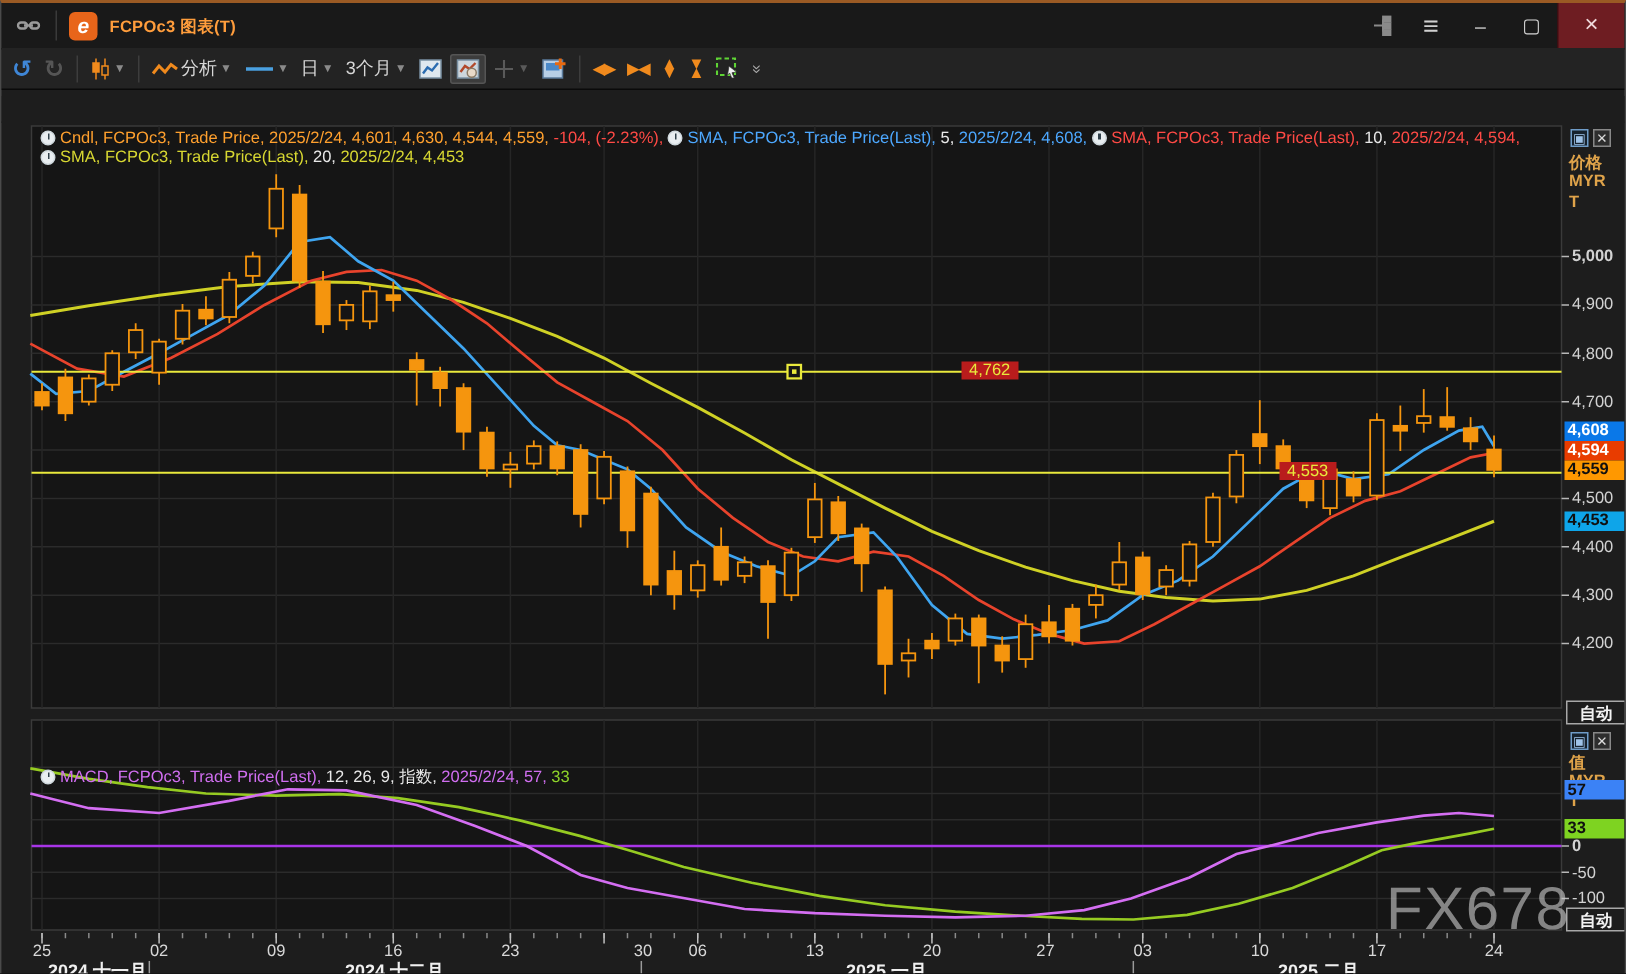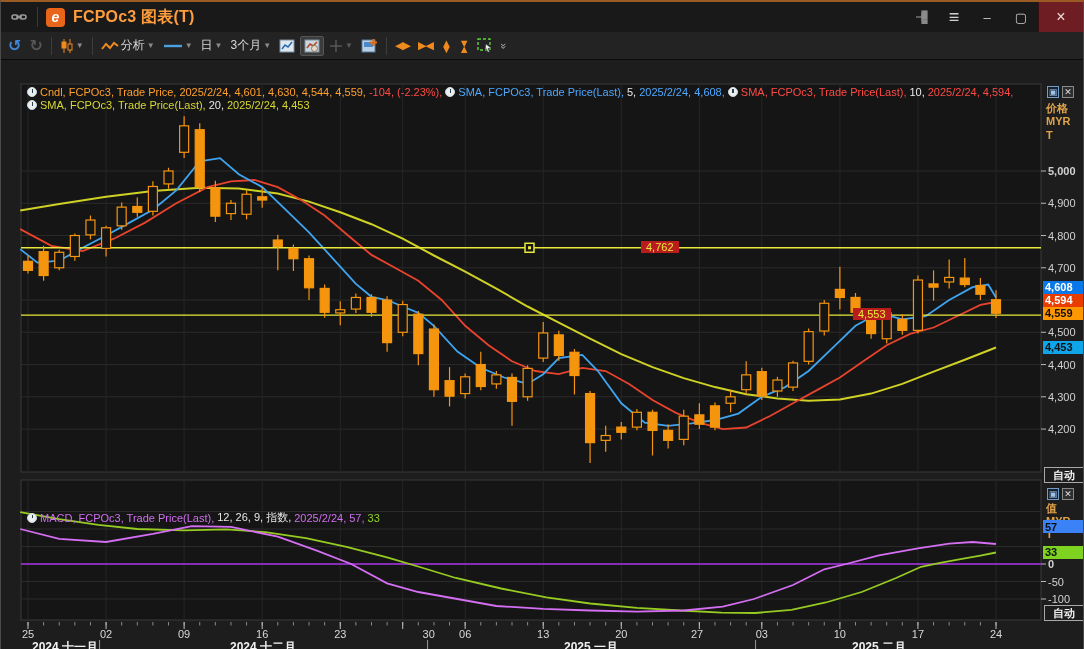--- a/index.html
+++ b/index.html
@@ -5,21 +5,21 @@
   html,body{margin:0;padding:0;background:#101010;}
   #app{position:relative;width:1084px;height:649px;background:#1d1d1d;overflow:hidden;
        font-family:"Liberation Sans","DejaVu Sans",sans-serif;border-top:2px solid #9a5a24;
        border-left:1px solid #4a4a4a;border-right:1px solid #4a4a4a;box-sizing:border-box;}
   
   #titlebar{position:absolute;left:0;top:0;width:100%;height:30px;background:#191919;border-bottom:1px solid #000;display:flex;align-items:center;}
   .tb-left{display:flex;align-items:center;gap:8px;padding-left:8px;}
   .link-ico{width:20px;height:18px;display:flex;align-items:center;justify-content:center;}
   .app-logo{width:19px;height:19px;border-radius:4px;background:#e8651a;color:#fff;font-weight:bold;
             font-size:14px;display:flex;align-items:center;justify-content:center;font-style:italic;}
-  .app-title{color:#ff9d3c;font-size:16px;font-weight:bold;letter-spacing:.2px;}
+  .app-title{color:#ff9d3c;font-size:11px;font-weight:bold;letter-spacing:.2px;}
   .searchbox{margin-left:10px;width:135px;height:20px;background:#0c0c0c;border:1px solid #3a3a3a;
              display:flex;align-items:center;justify-content:space-between;padding:0 6px;}
   .searchbox input{background:transparent;border:0;outline:0;color:#e6e6e6;font-size:12px;width:100px;font-family:inherit;}
   .tb-right{margin-left:auto;display:flex;align-items:center;height:100%;}
   .tb-ico{width:32px;height:100%;display:flex;align-items:center;justify-content:center;color:#9a9a9a;font-size:14px;}
   .win-btn{width:34px;height:100%;display:flex;align-items:center;justify-content:center;color:#cfcfcf;font-size:13px;}
   .win-close{background:#6e1d22;border-left:1px solid #3a0e12;color:#f0dadc;width:44px;}
   
   #toolbar{position:absolute;left:0;top:30px;width:100%;height:28px;background:#232323;border-bottom:1px solid #0a0a0a;
            display:flex;align-items:center;gap:2px;padding-left:4px;box-sizing:border-box;}
@@ -551,13 +551,14 @@
       <div class="x-tick-label" style="left: 995.006px;">24</div>
       <div class="x-month" style="left: 64px;">2024 十一月</div>
       <div class="x-month" style="left: 262px;">2024 十二月</div>
       <div class="x-month" style="left: 590px;">2025 一月</div>
       <div class="x-month" style="left: 878px;">2025 二月</div>
       <div class="x-msep" style="left: 97px;">|</div>
       <div class="x-msep" style="left: 425px;">|</div>
       <div class="x-msep" style="left: 753px;">|</div>
     </div>
 
+  <div id="watermark">FX678</div>
 </div>
 
 </body></html>

